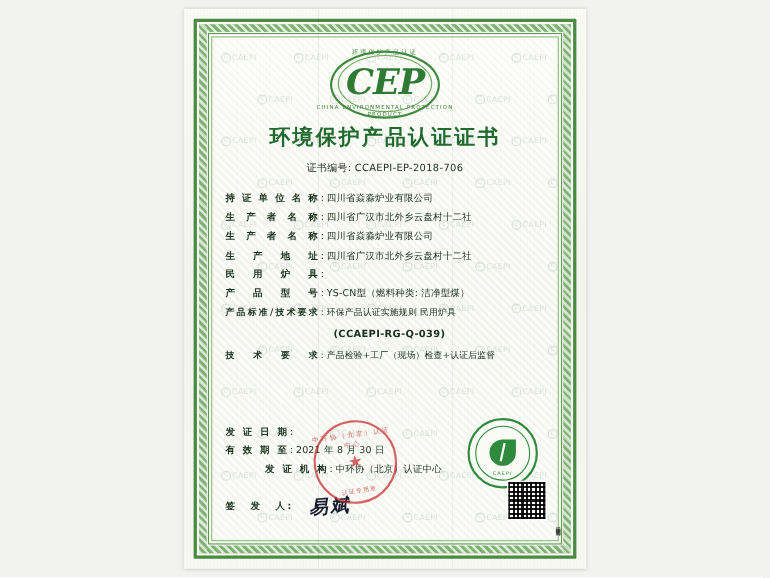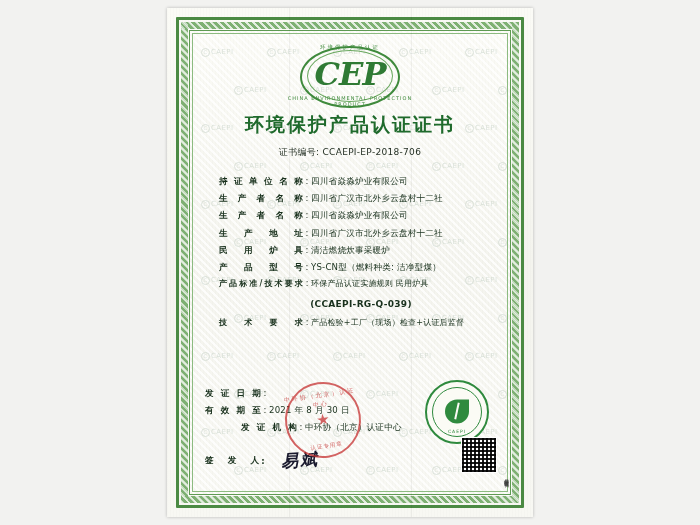--- a/index.html
+++ b/index.html
@@ -172,21 +172,21 @@
     left: 0; right: 0;
     top: 138px;
     text-align: center;
     font-size: 9px;
     color: #243024;
     letter-spacing: 0.3px;
   }
   
   .fields {
     position: absolute;
-    left: 52px;
+    left: 38px;
     right: 30px;
     top: 168px;
   }
   .row {
     display: flex;
     align-items: flex-start;
     margin-bottom: 6.5px;
     font-size: 8.6px;
     color: #1d2a1d;
     line-height: 1.25;
@@ -467,21 +467,20 @@
         <span class="val">四川省焱淼炉业有限公司</span>
       </div>
       <div class="row">
         <span class="lbl">生产地址</span>
         <span style="flex:0 0 8px;text-align:center;">:</span>
         <span class="val">四川省广汉市北外乡云盘村十二社</span>
       </div>
       <div class="row">
         <span class="lbl">民用炉具</span>
         <span style="flex:0 0 8px;text-align:center;">:</span>
-        <span class="val">清洁燃烧炊事采暖炉</span>
       </div>
       <div class="row">
         <span class="lbl">产品型号</span>
         <span style="flex:0 0 8px;text-align:center;">:</span>
         <span class="val">YS-CN型（燃料种类: 洁净型煤）</span>
       </div>
       <div class="row small">
         <span class="lbl">产品标准/技术要求</span>
         <span style="flex:0 0 8px;text-align:center;">:</span>
         <span class="val">环保产品认证实施规则  民用炉具</span>

